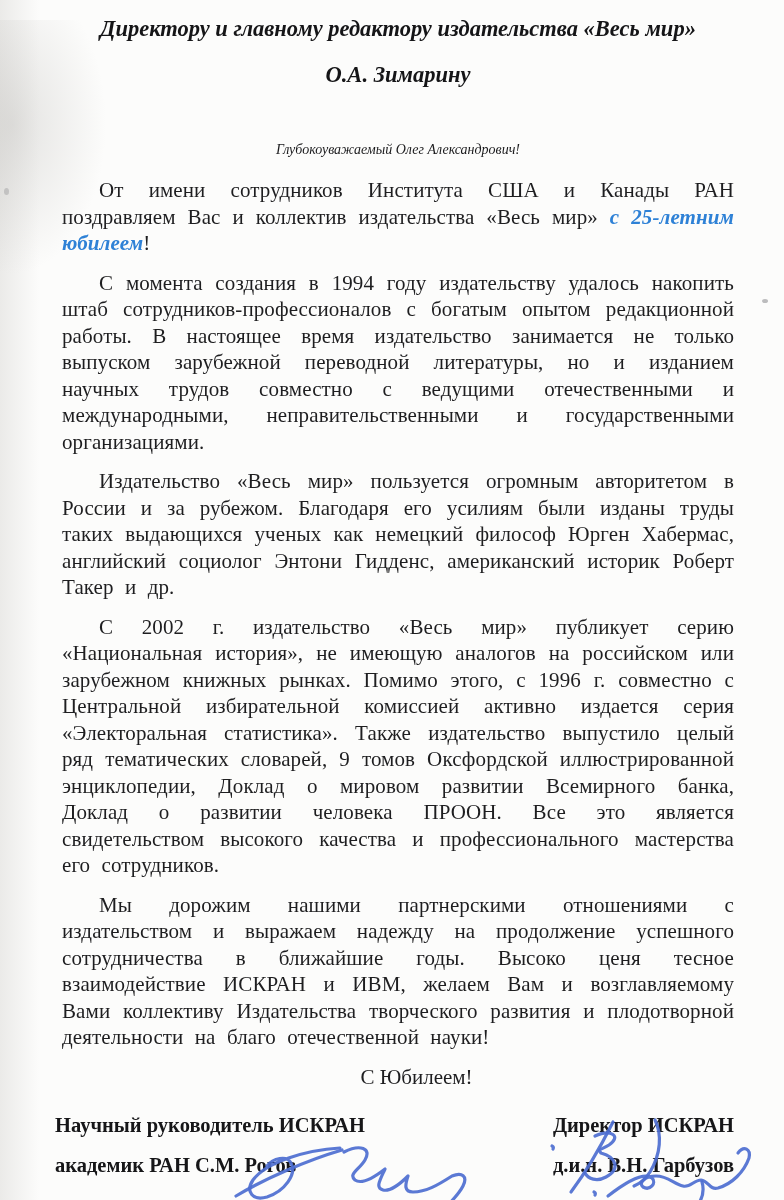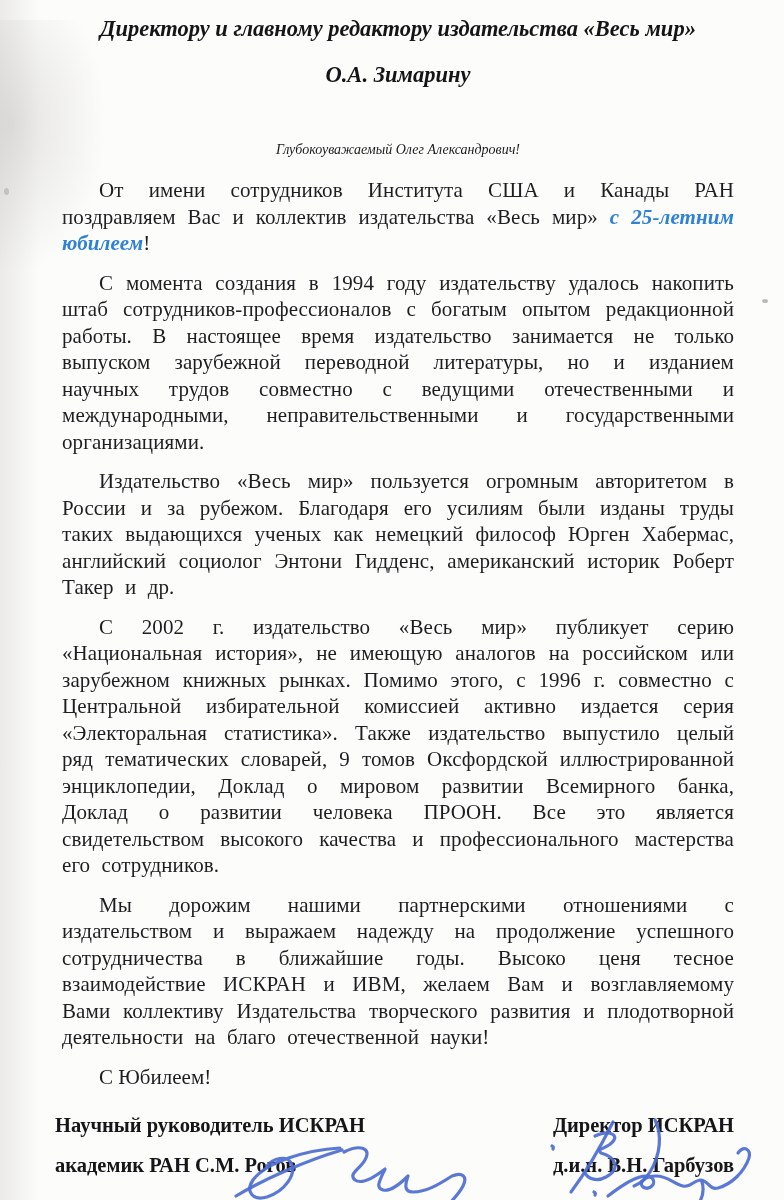--- a/index.html
+++ b/index.html
@@ -82,20 +82,21 @@
     color: var(--highlight-text, #2e81d6);
     font-style: italic;
     font-weight: bold;
   }
 
   .closing {
     margin: 13px 0 0 0;
     font-size: 21px;
     line-height: 26.5px;
     text-indent: 37px;
+    text-align: center;
   }
 
   .sig-grid {
     margin-top: 22px;
     margin-left: -7px;
     display: flex;
     justify-content: space-between;
     align-items: flex-start;
   }
   .sig-col { display: flex; flex-direction: column; }

